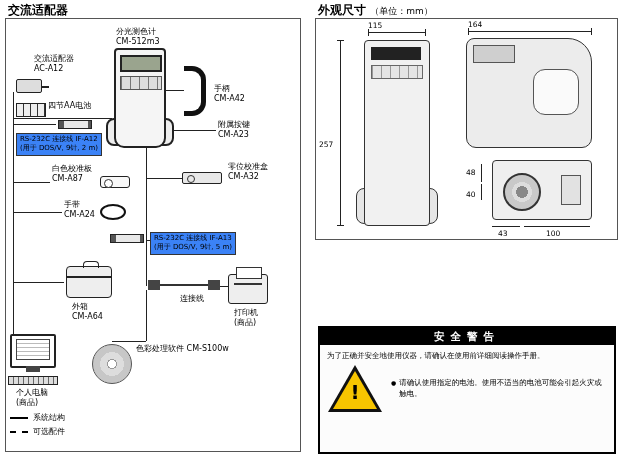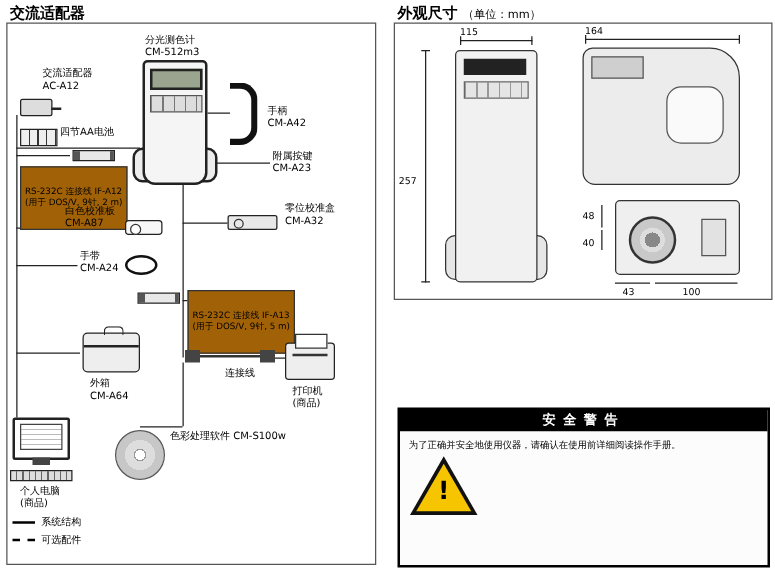--- a/index.html
+++ b/index.html
@@ -4,21 +4,21 @@
 <style>
   html,body{margin:0;padding:0;background:#fff}
   *{box-sizing:border-box}
   .page{position:relative;width:620px;height:458px;background:#fff;overflow:hidden;
         font-family:"DejaVu Sans","Liberation Sans",sans-serif;color:#000}
   .sec-title{position:absolute;font-size:12px;font-weight:bold;white-space:nowrap}
   .unit{font-size:9px;font-weight:normal}
   .frame{position:absolute;border:1px solid #555;background:#fff}
   .lbl{position:absolute;font-size:8px;line-height:1.28;white-space:nowrap}
   .lbl .s{display:block}
-  .boxed{position:absolute;border:1px solid #333;background:#a16207;padding:15px 3px;
+  .boxed{position:absolute;border:1px solid #333;background:#3b82f6;padding:1px 3px;
          font-size:7px;line-height:1.35;white-space:nowrap}
   .boxed .s{display:block}
   .hl{position:absolute;height:1px;background:#222}
   .vl{position:absolute;width:1px;background:#222}
   
   .ic{position:absolute}
   .ic-inst-body{width:52px;height:100px;border:2px solid #222;border-radius:4px 4px 10px 10px;background:#f5f5f5}
   .ic-inst-body::before{content:"";position:absolute;left:4px;top:5px;width:38px;height:13px;background:#9aa48e;border:2px solid #222}
   .ic-inst-body::after{content:"";position:absolute;left:4px;top:26px;width:40px;height:12px;border:1px solid #555;background:repeating-linear-gradient(90deg,#777 0 1px,#ddd 1px 9px)}
   .ic-inst-head{width:68px;height:28px;border:2px solid #222;border-radius:8px;background:#ededed}
@@ -241,18 +241,22 @@
   <div class="warn-box">
     <div class="warn-header">安全警告</div>
     <div class="warn-body">
       <div class="warn-intro">为了正确并安全地使用仪器，请确认在使用前详细阅读操作手册。</div>
       <div class="warn-row">
         <div class="warn-tri-wrap">
           <div class="warn-tri"></div>
           <div class="warn-bang">!</div>
         </div>
         <div class="bullets">
+          <div class="bullet">
+            <span class="dot">●</span>
+            <span>请确认使用指定的电池。使用不适当的电池可能会引起火灾或触电。</span>
+          </div>
         </div>
       </div>
     </div>
   </div>
 
 </div>
 
 </body></html>

